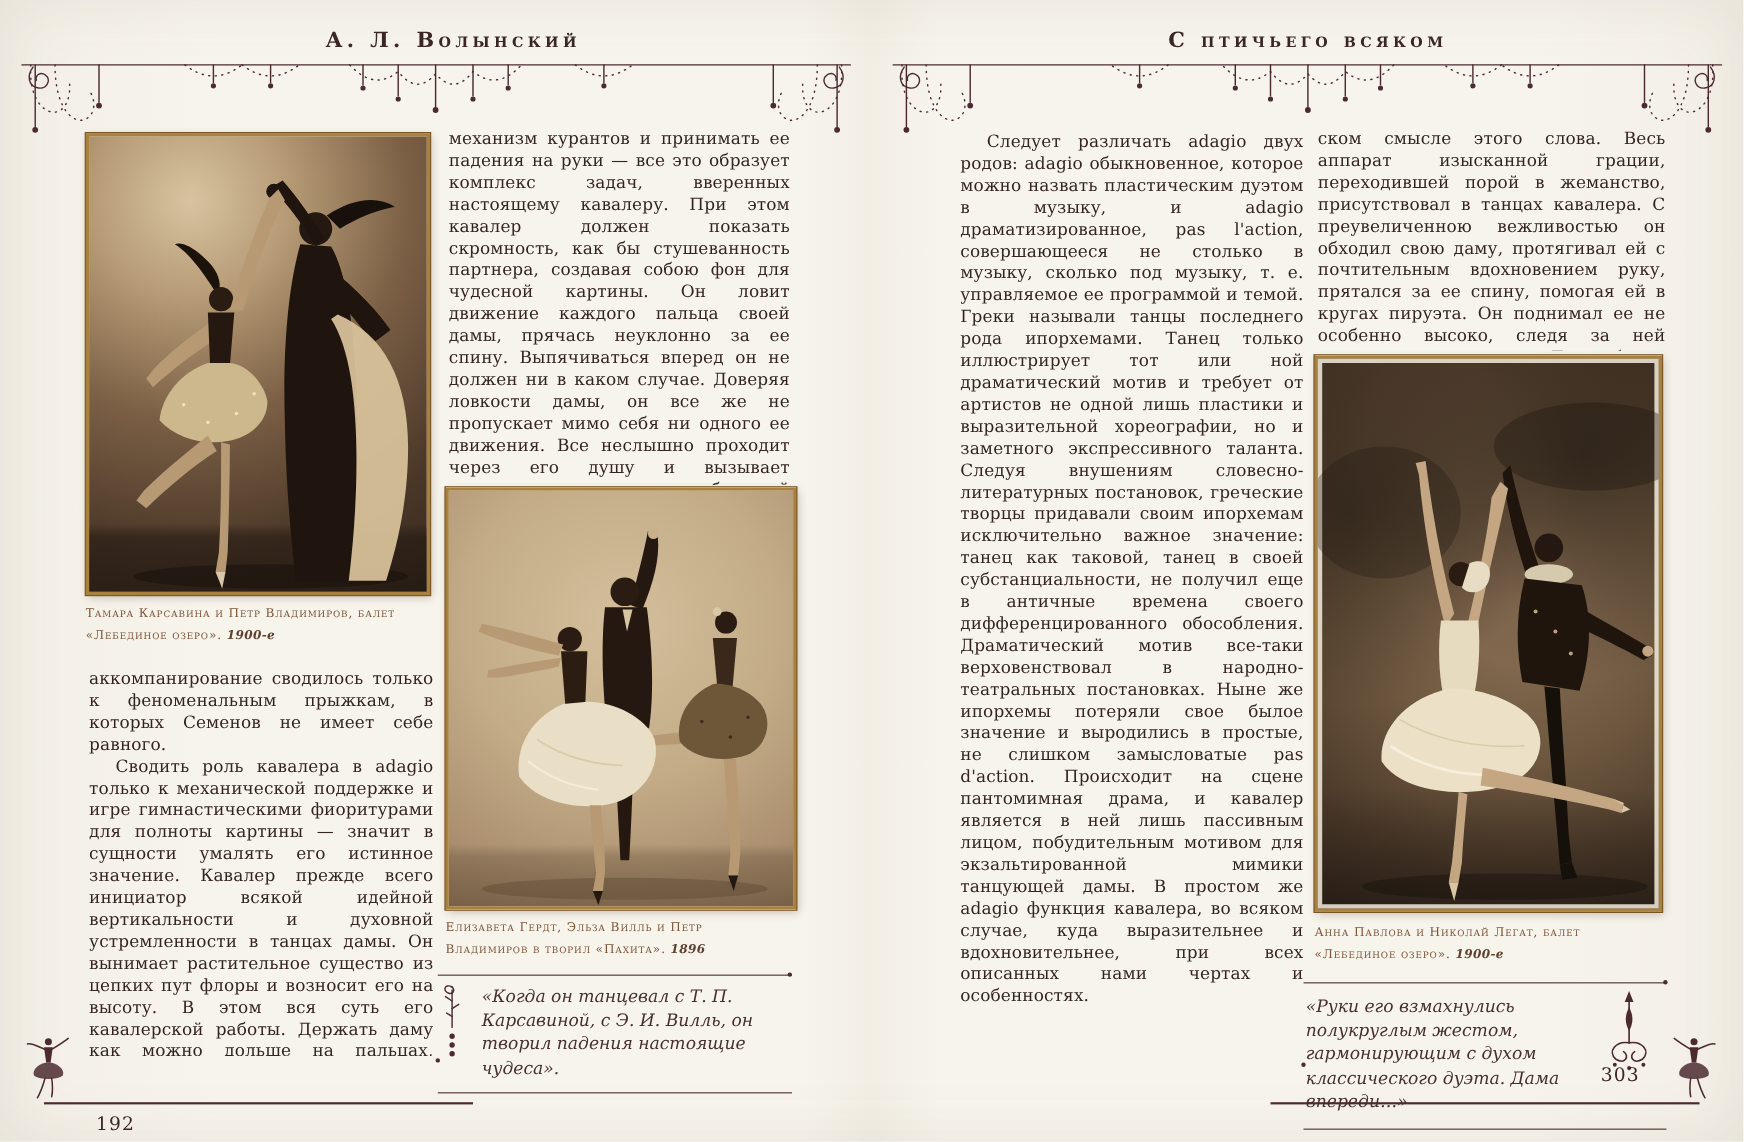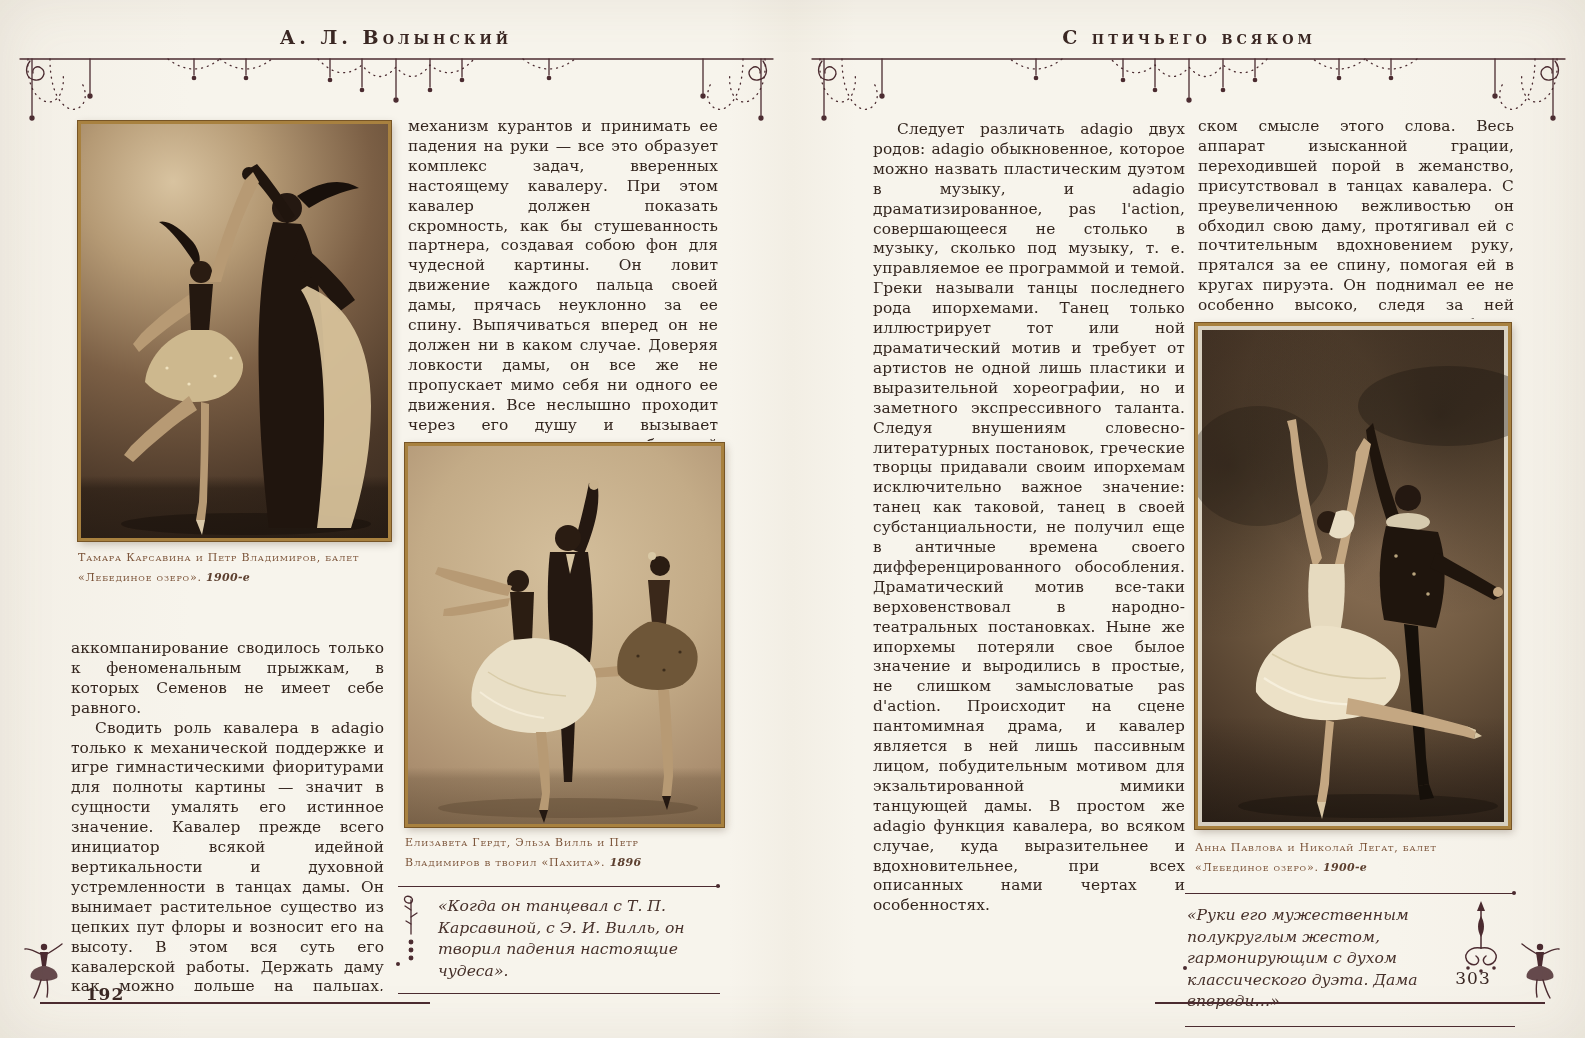--- a/index.html
+++ b/index.html
@@ -57,21 +57,21 @@
   .footrule{height:1.6px;background:#4b2b30;}
   .orn{color:#4b2b30;}
   .flip{transform:scaleX(-1);}
 </style>
 </head>
 <body>
 
 <div id="spread">
 
   <div>
-    <div class="abs header" style="left:0;top:26px;">А. Л. Волынский</div>
+    <div class="abs header" style="left:16px;top:26px;">А. Л. Волынский</div>
 
     <div class="abs garland" style="left:18px;">
       <svg width="757" height="76" viewBox="0 0 757 76" fill="none" stroke="#4b2b30" stroke-width="1.3" stroke-linecap="round">
         <line x1="2" y1="2" x2="755" y2="2"></line>
 
         <path d="M12,4 C6,12 8,22 17,23 C25,24 29,15 23,11 C19,8 14,11 15,16"></path>
         <path d="M10,2 C8,30 20,45 31,45 C41,45 47,32 45,16" stroke-dasharray="1 5"></path>
         <path d="M32,2 C32,46 52,58 62,50 C70,44 68,30 62,24" stroke-dasharray="1 5"></path>
         <line x1="14" y1="2" x2="14" y2="58"></line>
           <circle cx="14" cy="61" r="2" fill="#4b2b30"></circle>
@@ -138,21 +138,21 @@
         <path d="M115,396 L124,396 L121,411 Z" fill="#d9c8a8"></path>
         <path d="M108,272 C88,288 68,304 50,322 L43,331 L52,338 C72,319 94,300 116,286 Z" fill="#b79a74"></path>
       </svg>
     </div>
 
     <div class="abs caption" style="left:78px;top:548px;width:313px;">
       <span>Тамара Карсавина и Петр Владимиров, балет «Лебединое озеро».</span>
       <span class="yr">1900-е</span>
     </div>
 
-    <div class="abs body-text" style="left:71px;top:608px;width:313px;height:352px;margin-top:31px;">
+    <div class="abs body-text" style="left:81px;top:608px;width:313px;height:352px;">
       <p>аккомпанирование сводилось только к феноменальным прыжкам, в которых Семенов не имеет себе равного.</p>
       <p class="indent">Сводить роль кавалера в adagio только к механической поддержке и игре гимнастическими фиоритурами для полноты картины — значит в сущности умалять его истинное значение. Кавалер прежде всего инициатор всякой идейной вертикальности и духовной устремленности в танцах дамы. Он вынимает растительное существо из цепких пут флоры и возносит его на высоту. В этом вся суть его кавалерской работы. Держать даму как можно дольше на пальцах, поощрять ее круги едва заметным прикосновением руки, служить побудительным трамплином, инициативною пружиною для ее взлетов и полетов, заводить в ней часовой</p>
     </div>
 
     <div class="abs body-text" style="left:408px;top:117px;width:310px;height:324px;">
       <p>механизм курантов и принимать ее падения на руки — все это образует комплекс задач, вверенных настоящему кавалеру. При этом кавалер должен показать скромность, как бы стушеванность партнера, создавая собою фон для чудесной картины. Он ловит движение каждого пальца своей дамы, прячась неуклонно за ее спину. Выпячиваться вперед он не должен ни в каком случае. Доверяя ловкости дамы, он все же не пропускает мимо себя ни одного ее движения. Все неслышно проходит через его душу и вызывает покровительственно влюбленный отклик. Для гармонического эффекта необходимо, чтобы кавалер и дама соответствовали друг другу ростом, темпераментом, контрастным</p>
     </div>
 
     <div class="abs photo ph2" style="left:405px;top:443px;width:313px;height:378px;">
       <svg viewBox="0 0 313 378" preserveAspectRatio="none">
@@ -215,21 +215,21 @@
       <svg width="46" height="62" viewBox="0 0 44 62" fill="#4b2b30" stroke="#4b2b30" stroke-width="1.4" stroke-linecap="round">
         <circle cx="23" cy="7" r="3.2" stroke="none"></circle>
         <path d="M20,14 C14,12 9,8 4,9" fill="none"></path>
         <path d="M26,14 C31,11 36,8 41,4" fill="none"></path>
         <path d="M19,12 L27,12 L25,26 L21,26 Z" stroke="none"></path>
         <path d="M21,26 C12,28 8,34 10,38 C16,42 30,42 36,38 C38,34 34,28 25,26 Z" fill="#4b2b30" opacity=".85" stroke="none"></path>
         <path d="M20,40 C18,47 16,53 13,58" fill="none"></path>
         <path d="M26,40 C27,47 27,52 26,57" fill="none"></path>
       </svg>
     </div>
-    <div class="abs pagenum" style="left:60px;top:984px;font-weight:bold;">192</div>
+    <div class="abs pagenum" style="left:60px;top:1012px;">192</div>
     <div class="abs footrule" style="left:40px;top:1002px;width:390px;"></div>
   </div>
 
   <div>
     <div class="abs header" style="left:793px;top:26px;">С птичьего всяком</div>
 
     <div class="abs garland flip" style="left:810px;">
       <svg width="757" height="76" viewBox="0 0 757 76" fill="none" stroke="#4b2b30" stroke-width="1.3" stroke-linecap="round">
         <line x1="2" y1="2" x2="755" y2="2"></line>
         <path d="M12,4 C6,12 8,22 17,23 C25,24 29,15 23,11 C19,8 14,11 15,16"></path>
@@ -310,21 +310,21 @@
         <path d="M268,400 L278,404 L276,413 L284,410 Z" fill="#d8c6a4"></path>
       </svg>
     </div>
 
     <div class="abs caption" style="left:1195px;top:838px;width:312px;">
       <span>Анна Павлова и Николай Легат, балет «Лебединое озеро».</span>
       <span class="yr">1900-е</span>
     </div>
 
     <div class="abs quote q-right" style="left:1185px;top:893px;width:330px;">
-      <span class="qtext">«Руки его мужественным полукруглым жестом, гармонирующим с духом классического дуэта. Дама впереди…»</span>
+      <span class="qtext">«Руки его взмахнулись полукруглым жестом, гармонирующим с духом классического дуэта. Дама впереди…»</span>
     </div>
     <div class="dot" style="left:1512px;top:891px;"></div>
     <div class="dot" style="left:1183px;top:966px;"></div>
     <div class="abs orn" style="left:1455px;top:900px;">
       <svg width="48" height="74" viewBox="0 0 48 74" fill="none" stroke="#4b2b30" stroke-width="1.5" stroke-linecap="round">
         <polygon points="26,1 22,11 30,11" fill="#4b2b30" stroke="none"></polygon>
         <line x1="26" y1="9" x2="26" y2="48"></line>
         <path d="M26,16 C22,23 22,30 26,37 C30,30 30,23 26,16 Z" fill="#4b2b30" stroke="none"></path>
         <path d="M26,48 C14,46 6,56 14,63 C22,68 27,60 21,56"></path>
         <path d="M26,48 C38,46 46,56 38,63 C30,68 25,60 31,56"></path>

